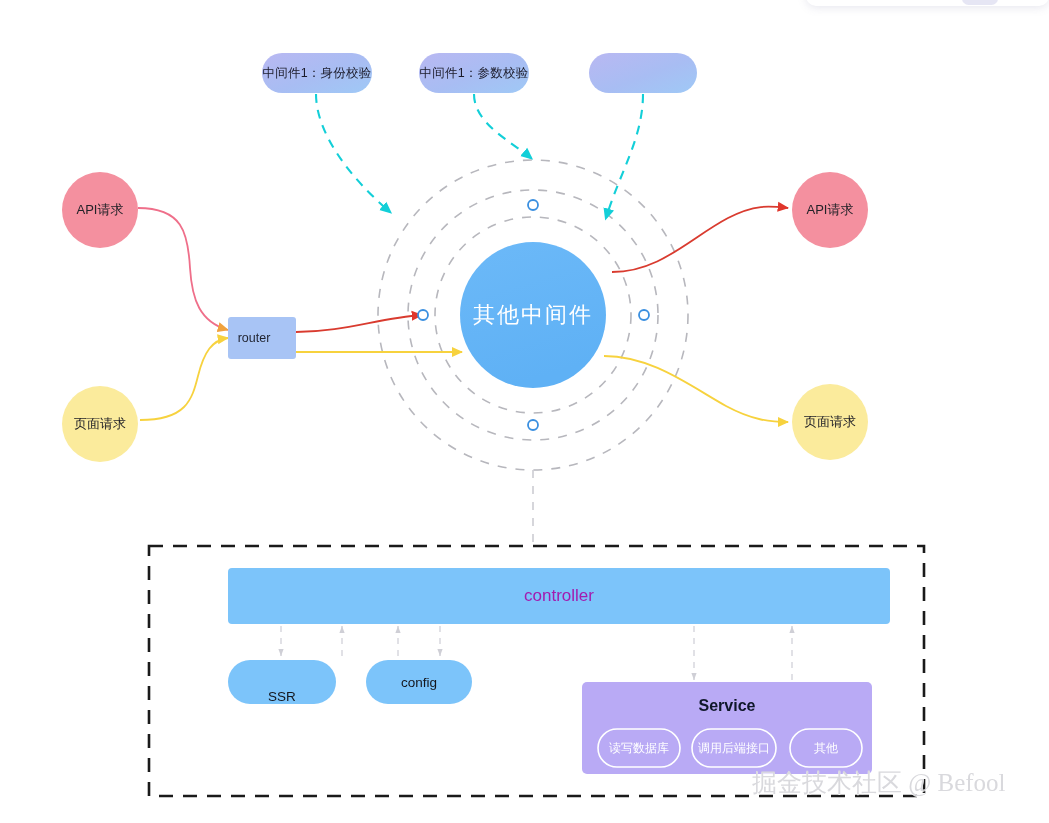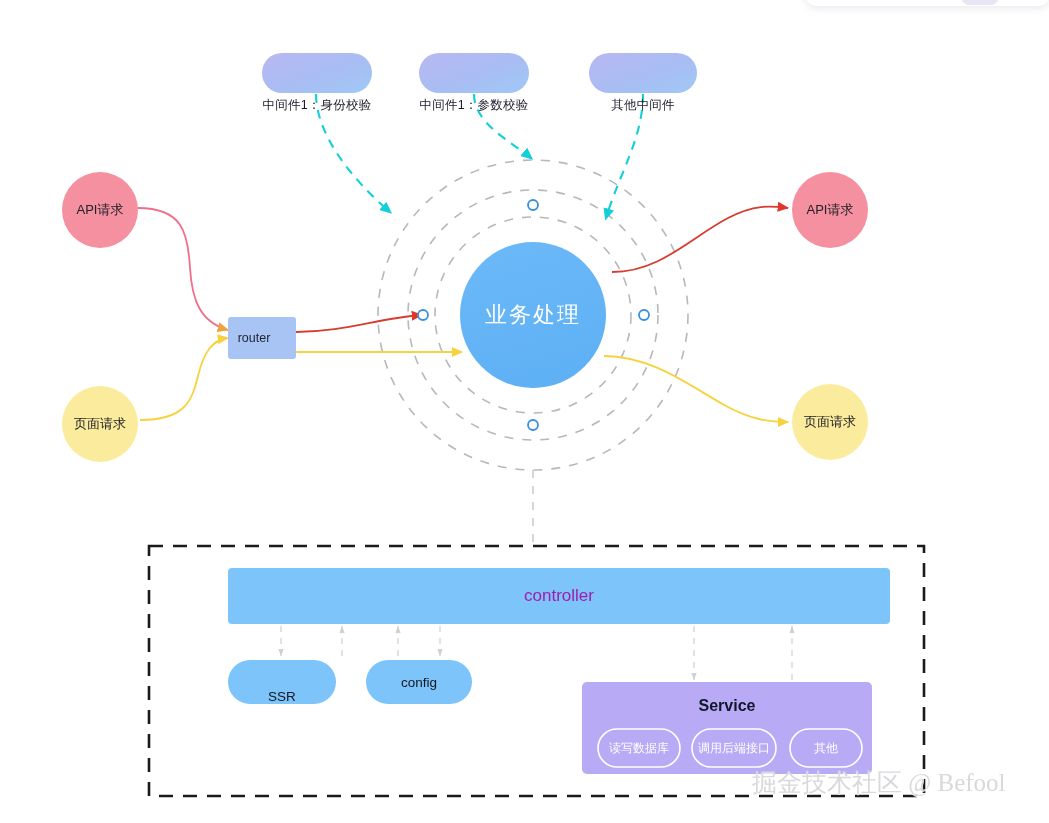--- a/index.html
+++ b/index.html
@@ -33,21 +33,20 @@
     justify-content: center;
     text-align: center;
     pointer-events: none;
     white-space: nowrap;
     font-family: "Liberation Sans", "DejaVu Sans", sans-serif;
   }
   .lbl-mw {
     font-size: 12.5px;
     color: #1b1b2a;
     letter-spacing: 0.2px;
-    margin-top: 32px;
   }
   .lbl-circle {
     font-size: 13px;
     color: #222228;
     font-weight: 500;
   }
   .lbl-router {
     font-size: 12.5px;
     color: #1f2330;
   }
@@ -207,30 +206,29 @@
     <rect x="366" y="660" width="106" height="44" rx="22" ry="22" fill="#7cc4fa"></rect>
 
     <rect x="582" y="682" width="290" height="92" rx="5" ry="5" fill="#b9aaf5"></rect>
     <rect x="598" y="729" width="82" height="38" rx="19" ry="19" fill="none" stroke="#ffffff" stroke-width="1.6"></rect>
     <rect x="692" y="729" width="84" height="38" rx="19" ry="19" fill="none" stroke="#ffffff" stroke-width="1.6"></rect>
     <rect x="790" y="729" width="72" height="38" rx="19" ry="19" fill="none" stroke="#ffffff" stroke-width="1.6"></rect>
   </svg>
 
   <div class="node-label lbl-mw" style="left:262px;top:53px;width:110px;height:40px;">中间件1：身份校验</div>
   <div class="node-label lbl-mw" style="left:419px;top:53px;width:110px;height:40px;">中间件1：参数校验</div>
-  <div class="node-label lbl-mw" style="left:589px;top:53px;width:108px;height:40px;">其他中间件</div>
 
   <div class="node-label lbl-circle" style="left:62px;top:172px;width:76px;height:76px;">API请求</div>
   <div class="node-label lbl-circle" style="left:62px;top:386px;width:76px;height:76px;">页面请求</div>
   <div class="node-label lbl-circle" style="left:792px;top:172px;width:76px;height:76px;">API请求</div>
   <div class="node-label lbl-circle" style="left:792px;top:384px;width:76px;height:76px;">页面请求</div>
 
   <div class="node-label lbl-router" style="left:228px;top:317px;width:52px;height:42px;">router</div>
 
-  <div class="node-label lbl-core" style="left:460px;top:242px;width:146px;height:146px;">业务处理</div>
+  <div class="node-label lbl-core" style="left:460px;top:242px;width:146px;height:146px;">其他中间件</div>
 
   <div class="node-label lbl-controller" style="left:228px;top:568px;width:662px;height:56px;">controller</div>
 
   <div class="node-label lbl-pill" style="left:228px;top:660px;width:108px;height:44px;margin-top:14px;">SSR</div>
   <div class="node-label lbl-pill" style="left:366px;top:660px;width:106px;height:44px;">config</div>
 
   <div class="node-label lbl-service-title" style="left:582px;top:694px;width:290px;height:24px;">Service</div>
   <div class="node-label lbl-service-item" style="left:598px;top:729px;width:82px;height:38px;">读写数据库</div>
   <div class="node-label lbl-service-item" style="left:692px;top:729px;width:84px;height:38px;">调用后端接口</div>
   <div class="node-label lbl-service-item" style="left:790px;top:729px;width:72px;height:38px;">其他</div>

